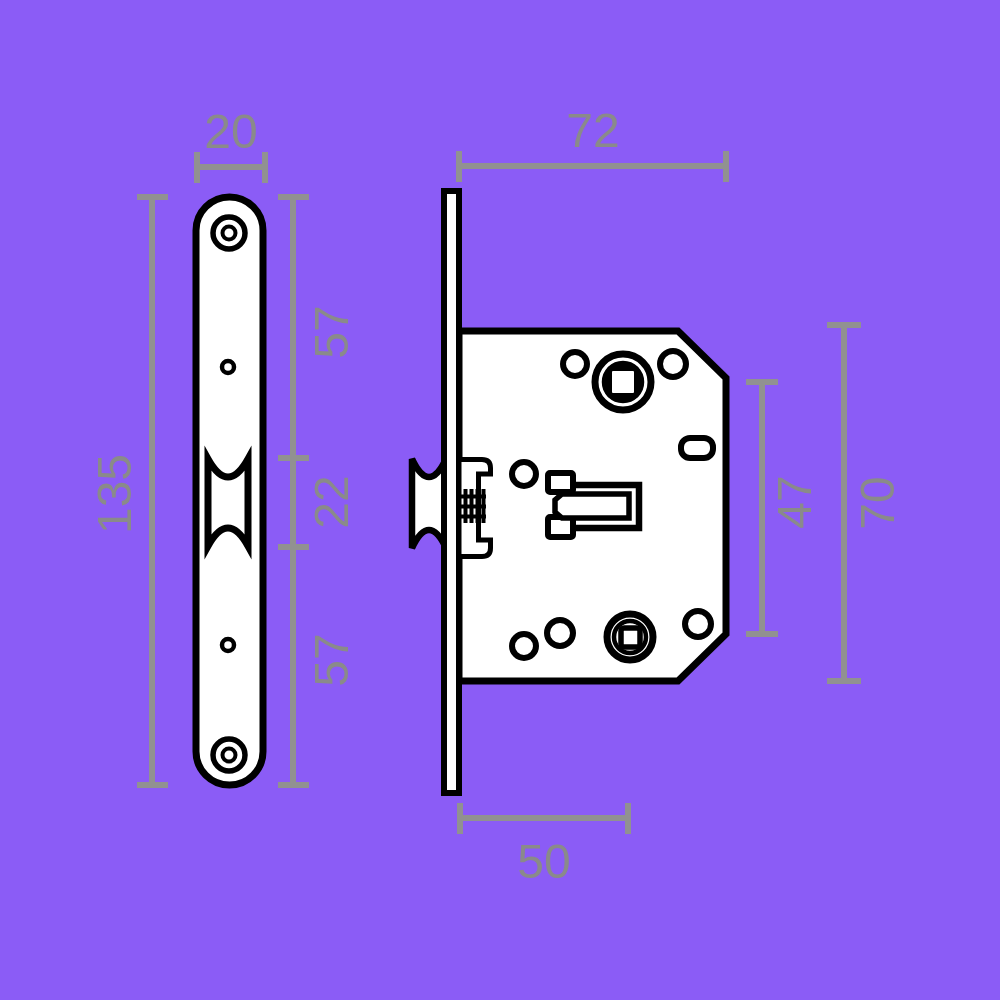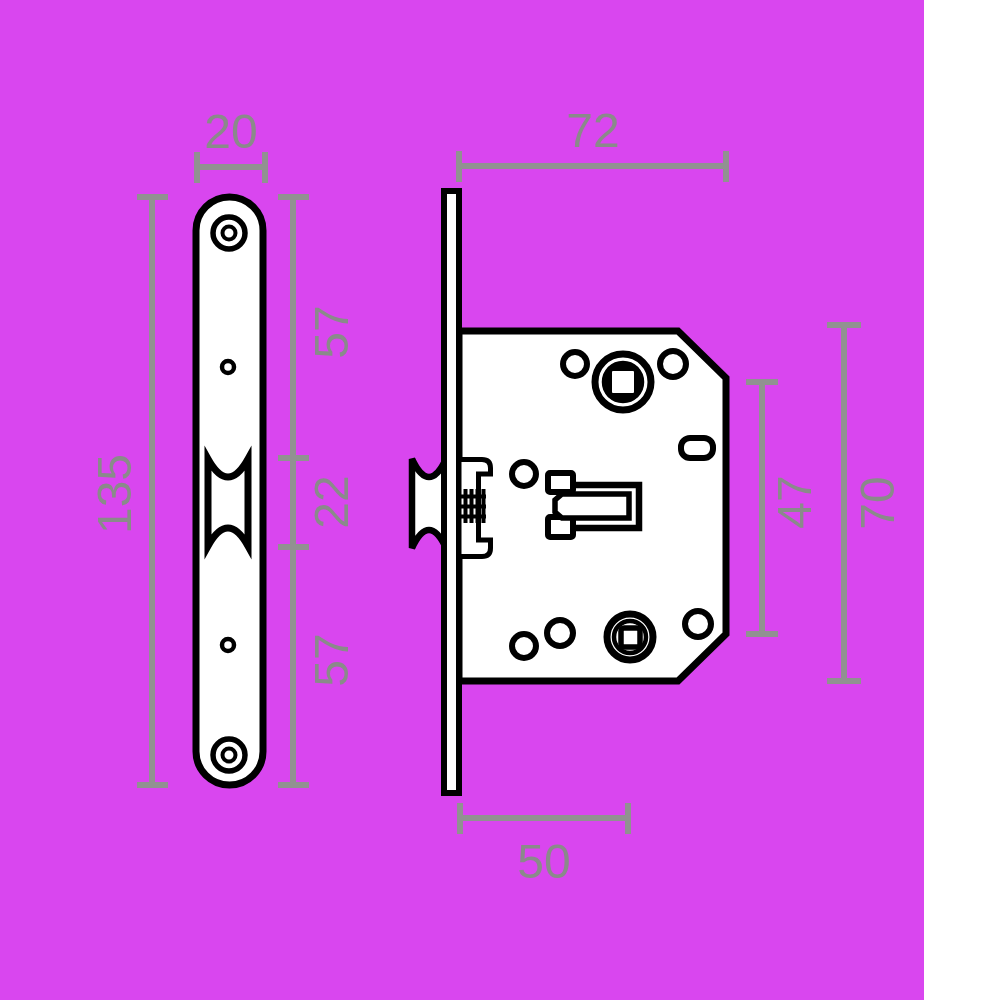--- a/index.html
+++ b/index.html
@@ -6,23 +6,23 @@
     margin: 0;
     padding: 0;
     background: #ffffff;
     width: 1000px;
     height: 1000px;
     overflow: hidden;
     font-family: "Liberation Sans", sans-serif;
   }
   .stage {
     position: relative;
-    width: 924px;
+    width: 1000px;
     height: 1000px;
-    background: #d946ef;
+    background: #8b5cf6;
   }
   svg text {
     font-family: "Liberation Sans", sans-serif;
     font-size: 48px;
     font-weight: 400;
   }
 </style>
 </head>
 <body>
 

